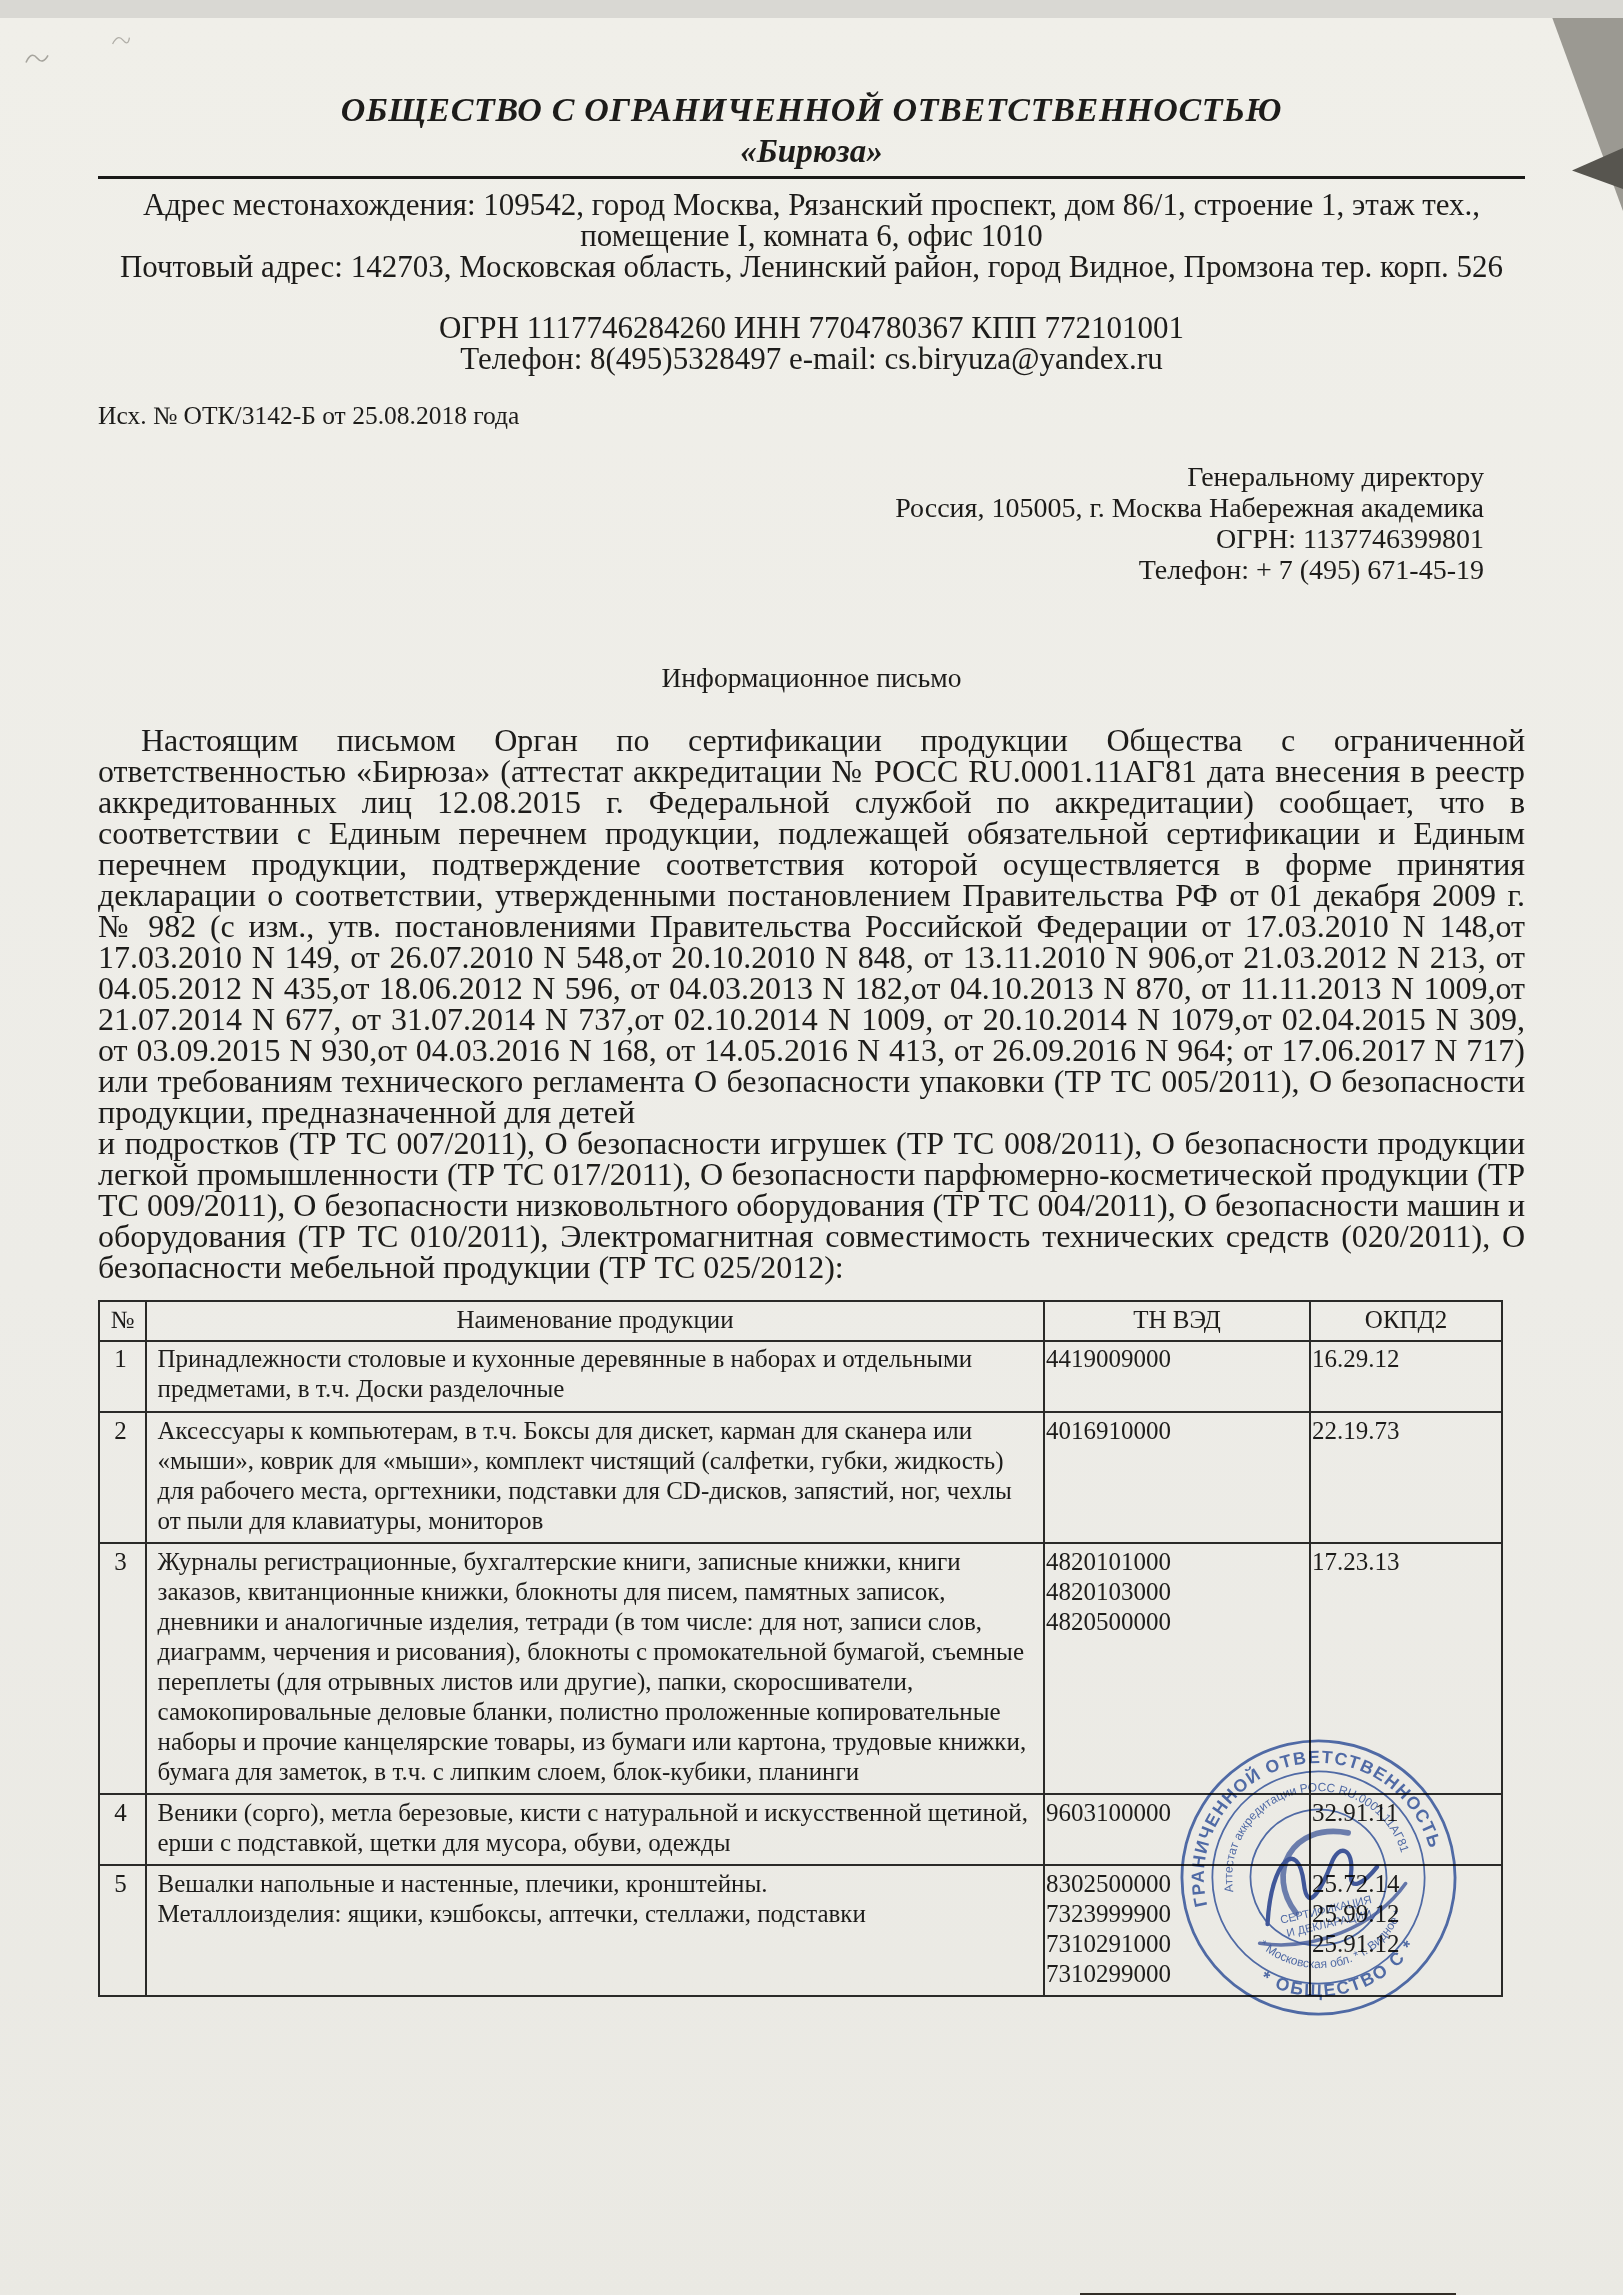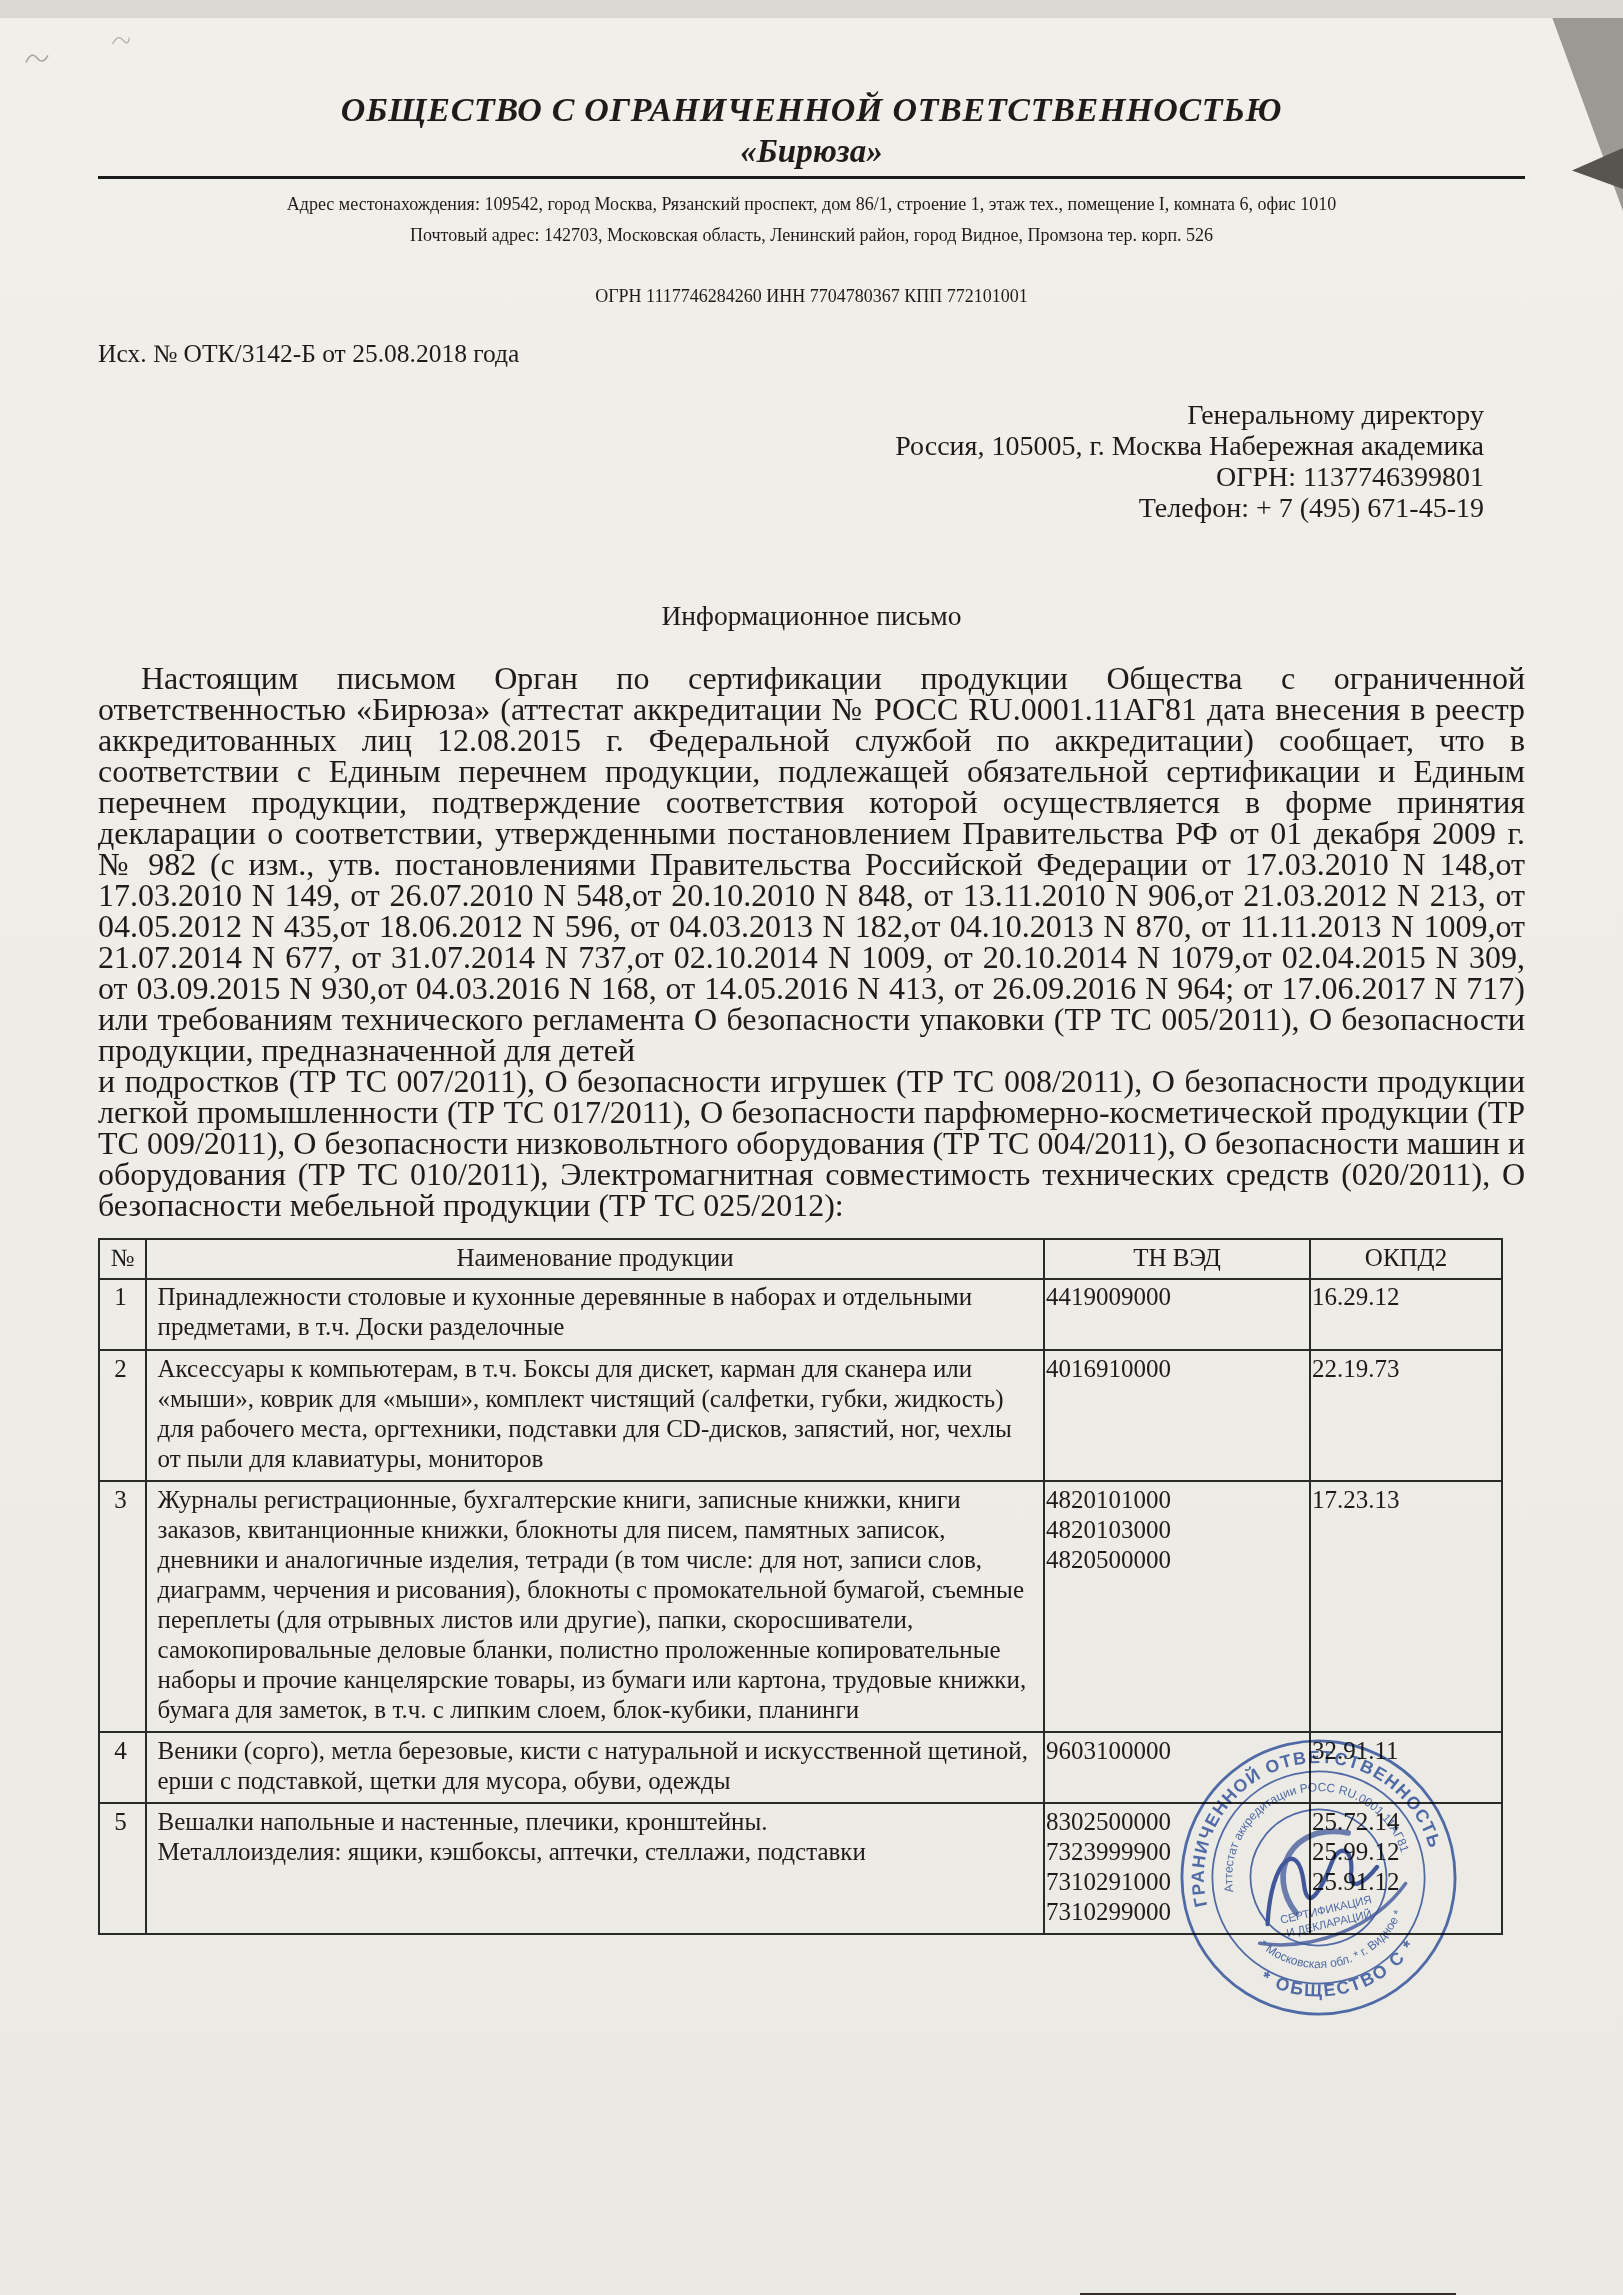--- a/index.html
+++ b/index.html
@@ -12,21 +12,21 @@
     color:#1d1c1a;
     font-family:"Liberation Serif","DejaVu Serif",serif;
     padding:73px 98px 0 98px;
     overflow:hidden;
   }
   
   .letterhead { text-align:center; }
   .company-name { font-size:34px; font-weight:bold; font-style:italic; letter-spacing:0.7px; }
   .company-short { font-size:33px; font-weight:bold; font-style:italic; margin-top:3.9px; }
   .rule { border-bottom:3.9px solid #1a1a18; margin-top:6.5px; margin-bottom:9.2px; }
-  .lh-line { font-size:18px; line-height:31px;font-family:Liberation Serif, serif; }
+  .lh-line { font-size:31px; line-height:31px;font-family:Liberation Serif, serif; }
   .lh-gap { margin-top:30px; }
   
   .outgoing { font-size:25.5px; margin-top:27.5px; text-align:left; }
   
   .recipient { margin-top:30px; text-align:right; padding-right:41px; font-size:28px; line-height:31px; }
   
   .title { margin-top:77px; text-align:center; font-size:27.5px; font-weight:normal; }
   
   .body-par { margin-top:31px; font-size:32px; line-height:31px; text-align:justify; }
   .body-par.indent { text-indent:43px; }
@@ -61,20 +61,21 @@
     <path d="M4,20 Q12,4 20,14 T30,10" stroke="#b0aea7" fill="none" stroke-width="2"></path>
   </svg>
 
   <header class="letterhead">
     <div class="company-name">ОБЩЕСТВО С ОГРАНИЧЕННОЙ ОТВЕТСТВЕННОСТЬЮ</div>
     <div class="company-short">«Бирюза»</div>
     <div class="rule"></div>
     <div class="lh-line">Адрес местонахождения: 109542, город Москва, Рязанский проспект, дом 86/1, строение 1, этаж тех., помещение I, комната 6, офис 1010</div>
     <div class="lh-line">Почтовый адрес: 142703, Московская область, Ленинский район, город Видное, Промзона тер. корп. 526</div>
     <div class="lh-line lh-gap">ОГРН 1117746284260 ИНН 7704780367 КПП 772101001</div>
+    <div class="lh-line">Телефон: 8(495)5328497 e-mail: cs.biryuza@yandex.ru</div>
   </header>
 
   <div class="outgoing">Исх. № ОТК/3142-Б от 25.08.2018 года</div>
 
   <div class="recipient">
     <div>Генеральному директору</div>
     <div>Россия, 105005, г. Москва Набережная академика</div>
     <div>ОГРН: 1137746399801</div>
     <div>Телефон: + 7 (495) 671-45-19</div>
   </div>

